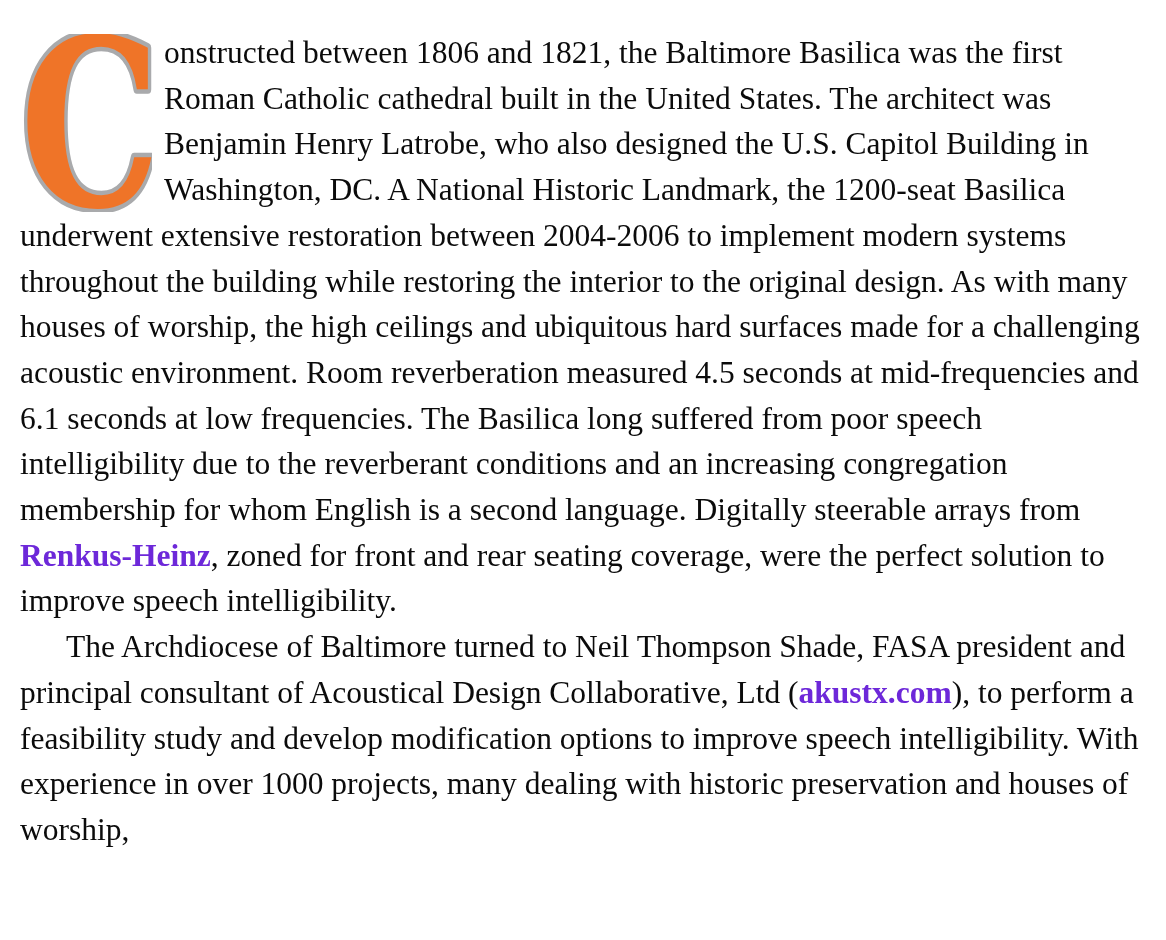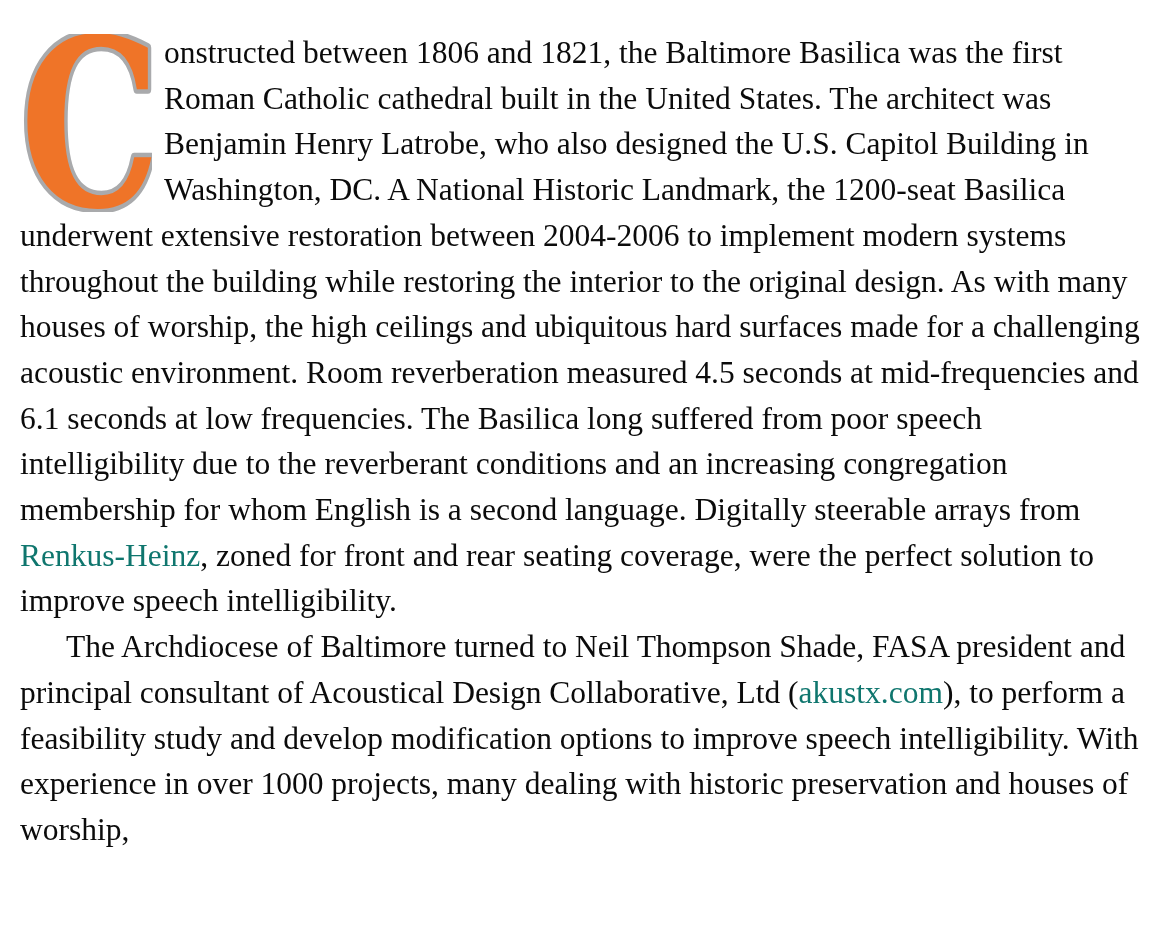--- a/index.html
+++ b/index.html
@@ -31,22 +31,22 @@
     width: 132px;
     height: 178px;
     margin: 4px 12px 0 0;
   }
   .dropcap-box svg { display: block; }
   .dropcap-letter {
     font-family: "DejaVu Serif", "Liberation Serif", serif;
     font-weight: bold;
   }
   .inline-link {
-    color: #0f766e;
-    font-weight: normal;
+    color: #6d28d9;
+    font-weight: bold;
     text-decoration: none;
     cursor: pointer;
   }
 </style>
 </head>
 <body>
 
 <div class="page">
 
   <p class="para">

